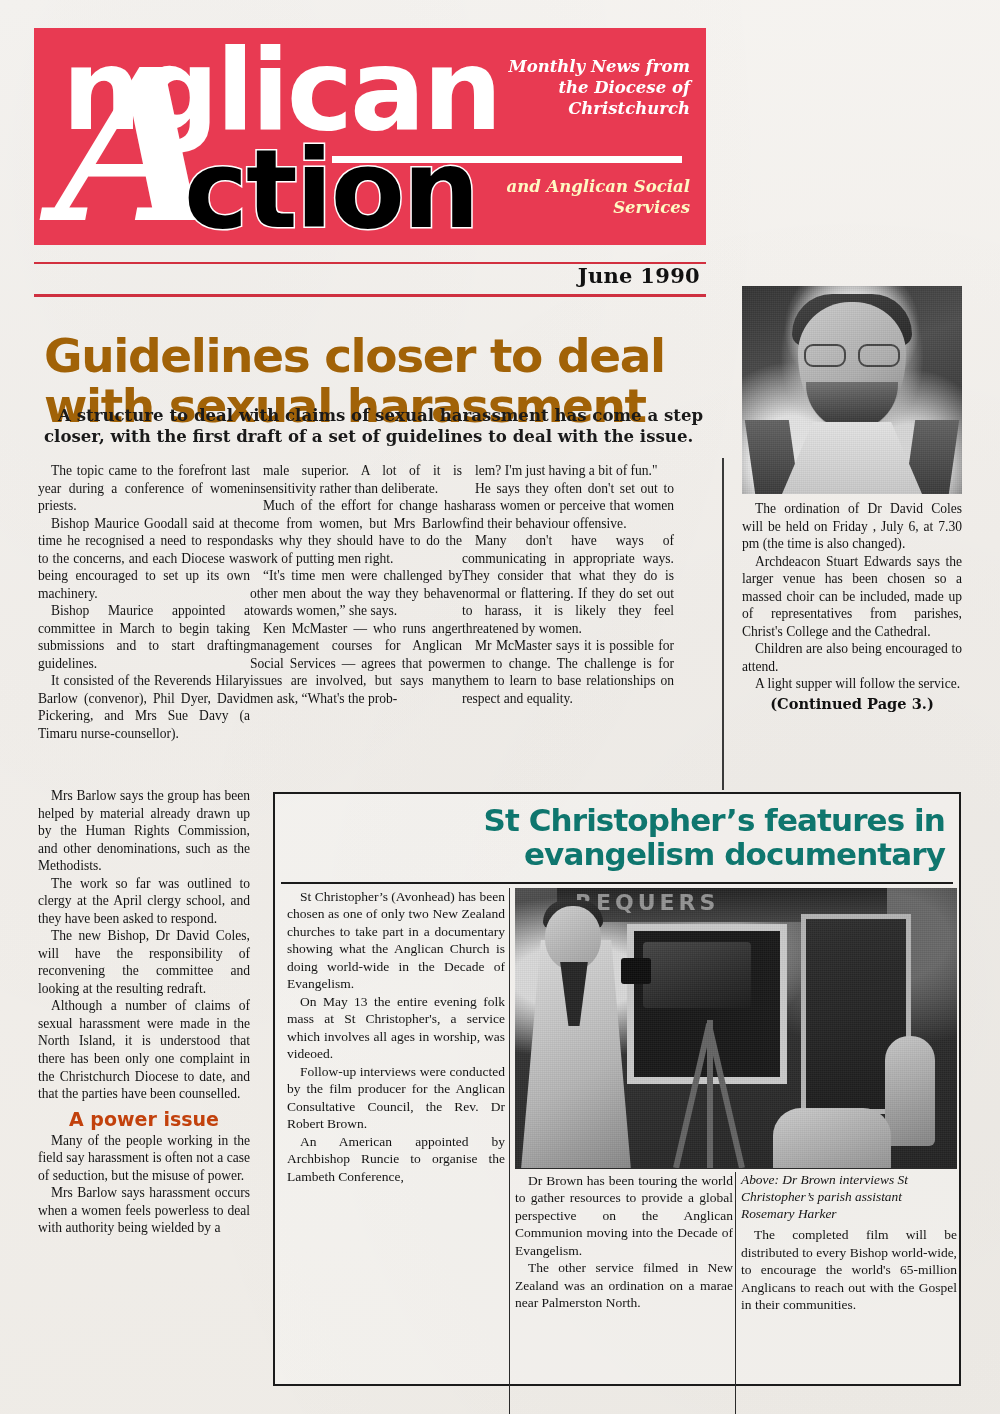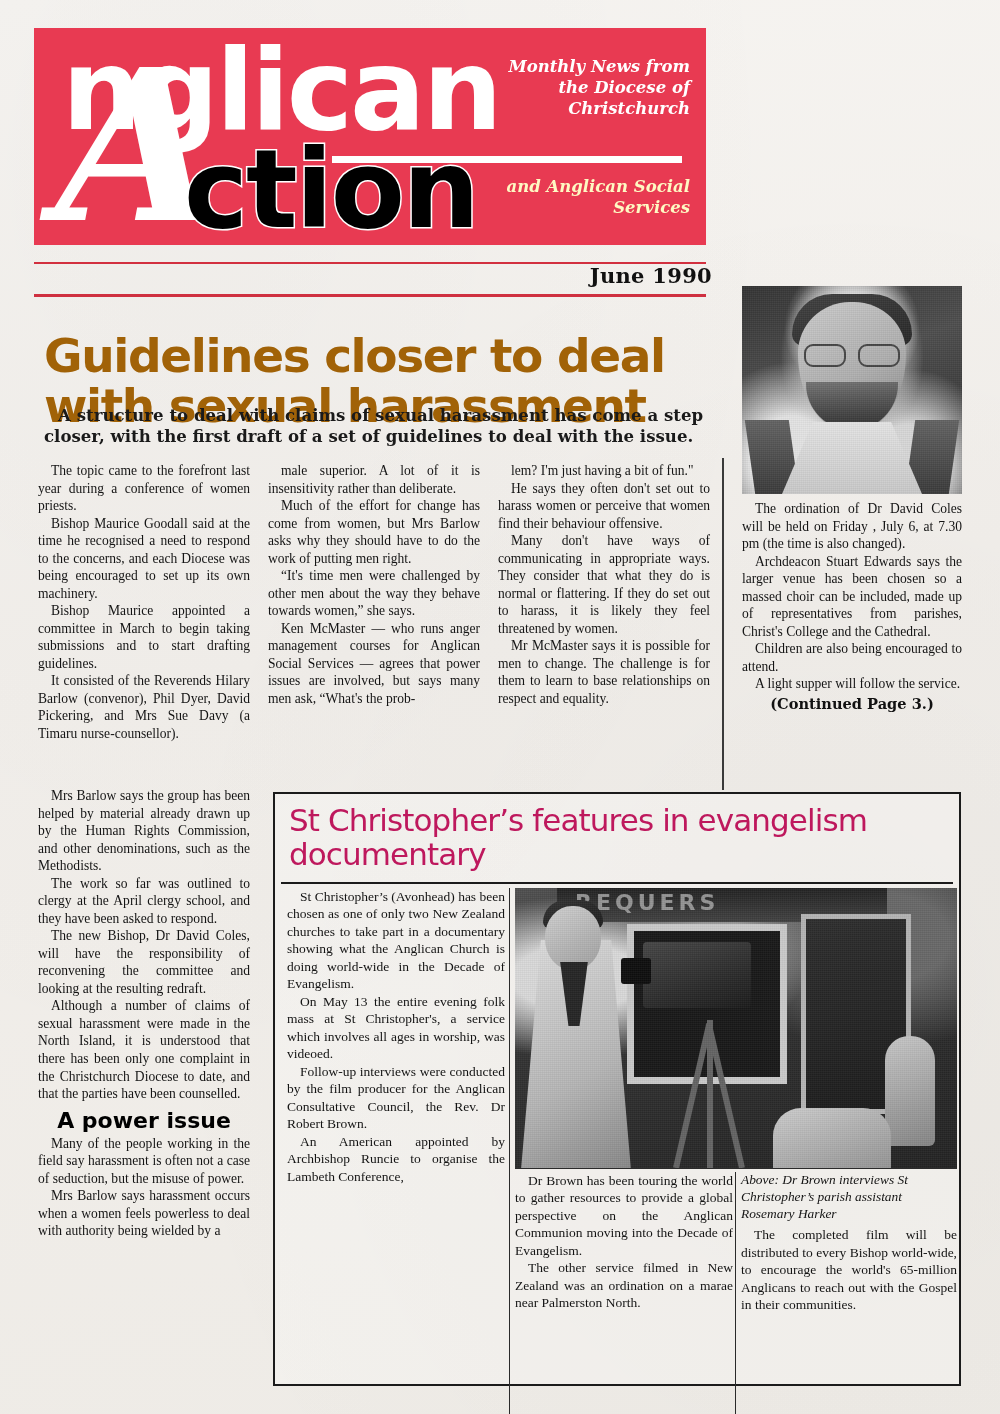--- a/index.html
+++ b/index.html
@@ -116,21 +116,21 @@
     background: #d2303f;
   }
   .dateline-rule-bot {
     position: absolute;
     left: 34px; top: 294px;
     width: 672px; height: 3px;
     background: #cf3040;
   }
   .dateline {
     position: absolute;
-    right: 288px; top: 263px;
+    right: 300px; top: 263px;
     width: 200px;
     text-align: right;
     font-family: "DejaVu Serif", serif;
     font-weight: bold;
     font-size: 21px;
     letter-spacing: 0.3px;
   }
 
   
   .main-head {
@@ -155,42 +155,42 @@
     text-indent: 14px;
     color: #1a1a1a;
   }
 
   
   .maincols {
     position: absolute;
     left: 38px; top: 462px;
     width: 672px; height: 325px;
     display: flex;
-    gap: 18px;
+    gap: 0;
   }
   .col {
     width: 212px;
   }
   p.bt {
     margin: 0;
     font-family: "Liberation Serif", serif;
     font-size: 13.55px;
     line-height: 1.295;
     text-align: justify;
     text-indent: 13px;
     color: #141414;
     hyphens: auto;
   }
   .subhead-power {
     font-family: "DejaVu Sans", sans-serif;
     font-weight: bold;
-    font-size: 22px;
+    font-size: 19px;
     text-align: center;
     margin: 5px 0 2px 0;
-    color: #000000;
+    color: #c2410c;
   }
 
   
   .col1-cont {
     position: absolute;
     left: 38px; top: 787px;
     width: 212px;
   }
 
   
@@ -297,26 +297,26 @@
   .sbox {
     position: absolute;
     left: 273px; top: 792px;
     width: 688px; height: 594px;
     border: 2.6px solid #1b1b1b;
     background: rgba(255,255,255,0.26);
   }
   .sbox-head {
     margin: 9px 14px 6px 14px;
     font-family: "DejaVu Sans", sans-serif;
-    font-weight: normal;
+    font-weight: bold;
     font-size: 31px;
     line-height: 1.1;
-    text-align: left;
+    text-align: right;
     letter-spacing: -0.9px;
-    color: #be185d;
+    color: #0f766e;
   }
   .sbox-rule {
     position: absolute;
     left: 6px; right: 6px; top: 88px;
     height: 1.6px; background: #1b1b1b;
   }
   .sbox-inner {
     position: absolute;
     left: 8px; top: 92px; right: 8px; bottom: 6px;
   }

